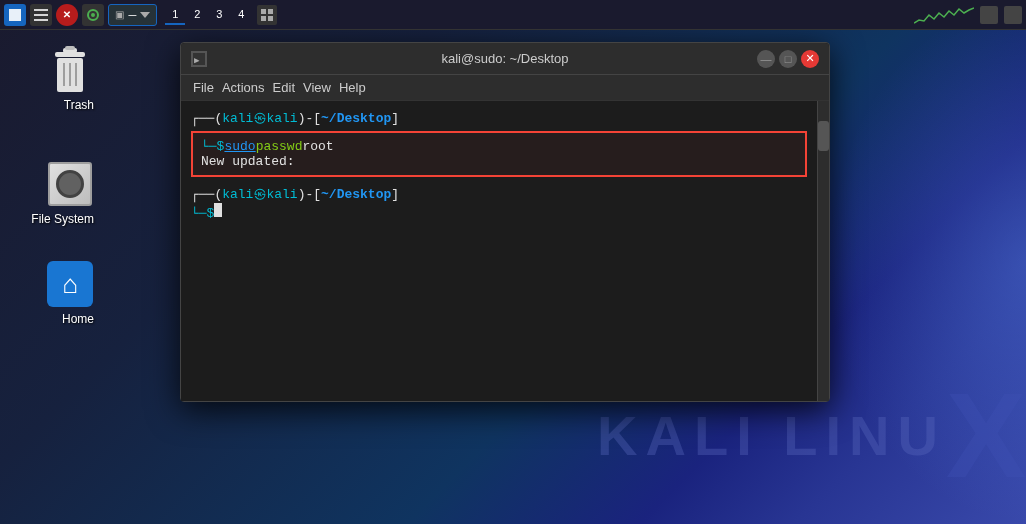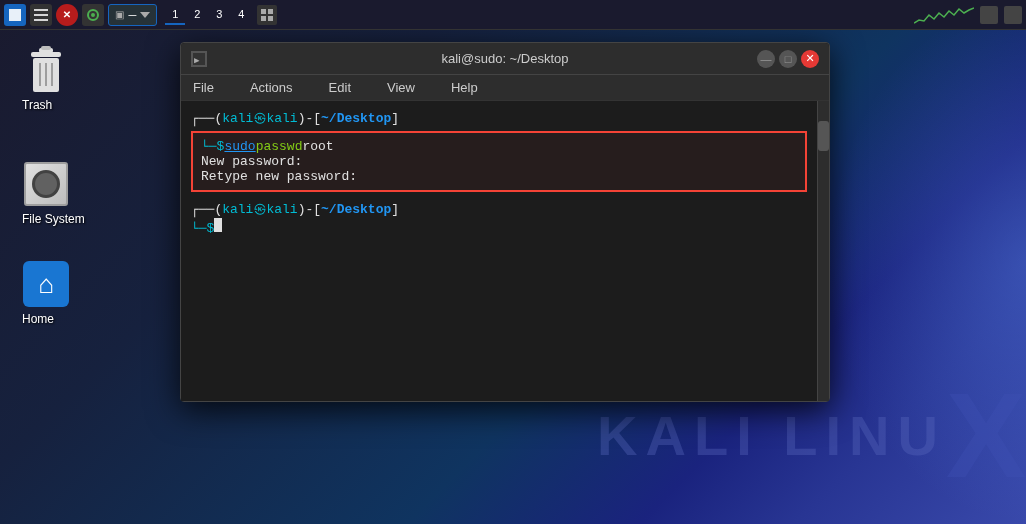--- a/index.html
+++ b/index.html
@@ -118,21 +118,21 @@
       height: 18px;
       background: #444;
       border-radius: 2px;
     }
 
     
     .desktop-icon {
       position: absolute;
       display: flex;
       flex-direction: column;
-      align-items: flex-start;
+      align-items: flex-end;
       gap: 4px;
       cursor: pointer;
       padding: 4px;
       width: 80px;
     }
     .desktop-icon-img {
       width: 48px;
       height: 48px;
       display: flex;
       align-items: center;
@@ -239,21 +239,21 @@
     .term-btn.maximize { background: #555; color: #999; }
     .term-btn.close { background: #e53935; color: white; }
 
     
     .terminal-menubar {
       background: #2d2d2d;
       height: 26px;
       display: flex;
       align-items: center;
       padding: 0 8px;
-      gap: 28px;
+      gap: 0;
       border-bottom: 1px solid #333;
     }
     .menu-item {
       color: #ccc;
       font-size: 13px;
       cursor: pointer;
       padding: 2px 4px;
     }
 
     
@@ -471,22 +471,21 @@
         </div>
 
         <div class="highlighted-block">
           <div class="prompt-line">
     <span style="color:#00bcd4;">└─</span>
     <span style="color:#00bcd4;">$ </span>
     <span style="color:#2196f3;text-decoration:underline;">sudo</span>
     <span style="color:#84cc16;"> passwd</span>
     <span style="color:#e0e0e0;"> root</span>
   </div>
-          <div style="color:#e0e0e0;">New password:</div>
-          <div style="color:#e0e0e0;">Retype new password:</div>
+          <div style="color:#e0e0e0;">New updated:</div>
         </div>
 
         <div class="prompt-line" style="margin-top:8px;">
           <span class="prompt-bracket">┌──(</span>
             <span class="prompt-user">kali</span>
             <span class="prompt-at">㉿</span>
             <span class="prompt-host">kali</span>
             <span class="prompt-bracket">)-[</span>
             <span class="prompt-dir">~/Desktop</span>
             <span class="prompt-bracket">]</span>

